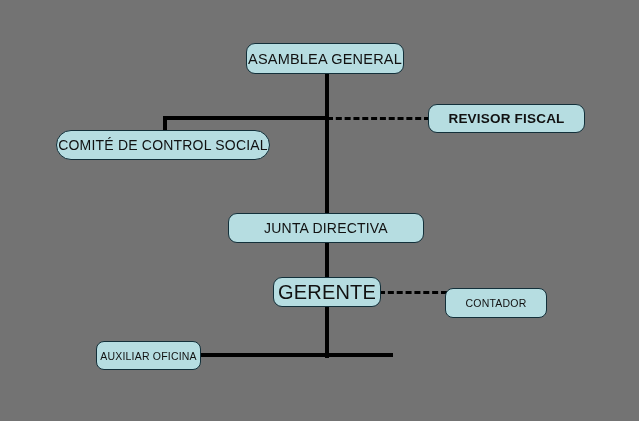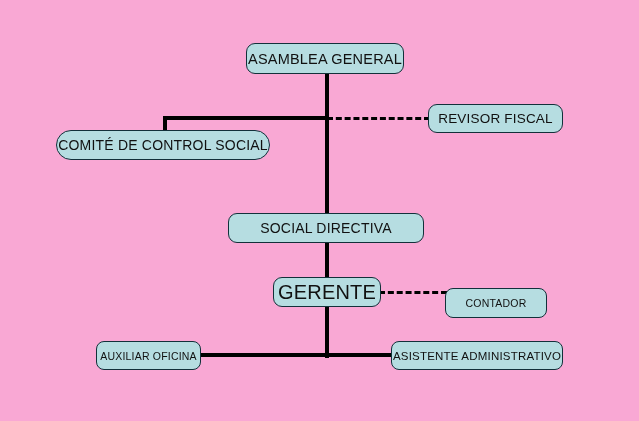--- a/index.html
+++ b/index.html
@@ -4,21 +4,21 @@
 <style>
   html, body {
     margin: 0;
     padding: 0;
     background: #ffffff;
   }
   #canvas {
     position: relative;
     width: 639px;
     height: 421px;
-    background: #f9a8d4;
+    background: #737373;
     overflow: hidden;
     font-family: "Liberation Sans", sans-serif;
   }
   .node {
     position: absolute;
     box-sizing: border-box;
     background: #b6dde1;
     border: 1.6px solid #13303a;
     border-radius: 9px;
     display: flex;
@@ -27,21 +27,21 @@
     color: #111111;
     font-family: "Liberation Sans", sans-serif;
     letter-spacing: 0.2px;
     white-space: nowrap;
     z-index: 3;
   }
   .node.small { border-radius: 8px; }
 
   
   #node-asamblea        { left: 246px; top: 43px;  width: 158px; height: 31px; font-size: 14.5px; }
-  #node-revisor         { left: 428px; top: 104px; width: 135px; height: 29px; font-size: 13.5px; }
+  #node-revisor         { left: 428px; top: 104px; width: 157px; height: 29px; font-size: 13.5px; font-weight: bold; }
   #node-comite          { left: 56px;  top: 130px; width: 214px; height: 30px; font-size: 14px; border-radius: 15px; }
   #node-junta           { left: 228px; top: 213px; width: 196px; height: 30px; font-size: 14px; }
   #node-gerente         { left: 273px; top: 277px; width: 108px; height: 30px; font-size: 20px; }
   #node-contador        { left: 445px; top: 277px; width: 102px; height: 30px; font-size: 10.5px; margin-top: 11px; }
   #node-auxiliar        { left: 96px;  top: 341px; width: 105px; height: 29px; font-size: 10.5px; }
   #node-asistente       { left: 391px; top: 341px; width: 172px; height: 29px; font-size: 11.5px; }
 
   
   .line {
     position: absolute;
@@ -93,32 +93,29 @@
 
   <div class="node" id="node-revisor">
     <span>REVISOR FISCAL</span>
   </div>
 
   <div class="node" id="node-comite">
     <span>COMITÉ DE CONTROL SOCIAL</span>
   </div>
 
   <div class="node" id="node-junta">
-    <span>SOCIAL DIRECTIVA</span>
+    <span>JUNTA DIRECTIVA</span>
   </div>
 
   <div class="node" id="node-gerente">
     <span>GERENTE</span>
   </div>
 
   <div class="node small" id="node-contador">
     <span>CONTADOR</span>
   </div>
 
   <div class="node small" id="node-auxiliar">
     <span>AUXILIAR OFICINA</span>
   </div>
 
-  <div class="node small" id="node-asistente">
-    <span>ASISTENTE ADMINISTRATIVO</span>
-  </div>
 
 </div>
 
 </body></html>

